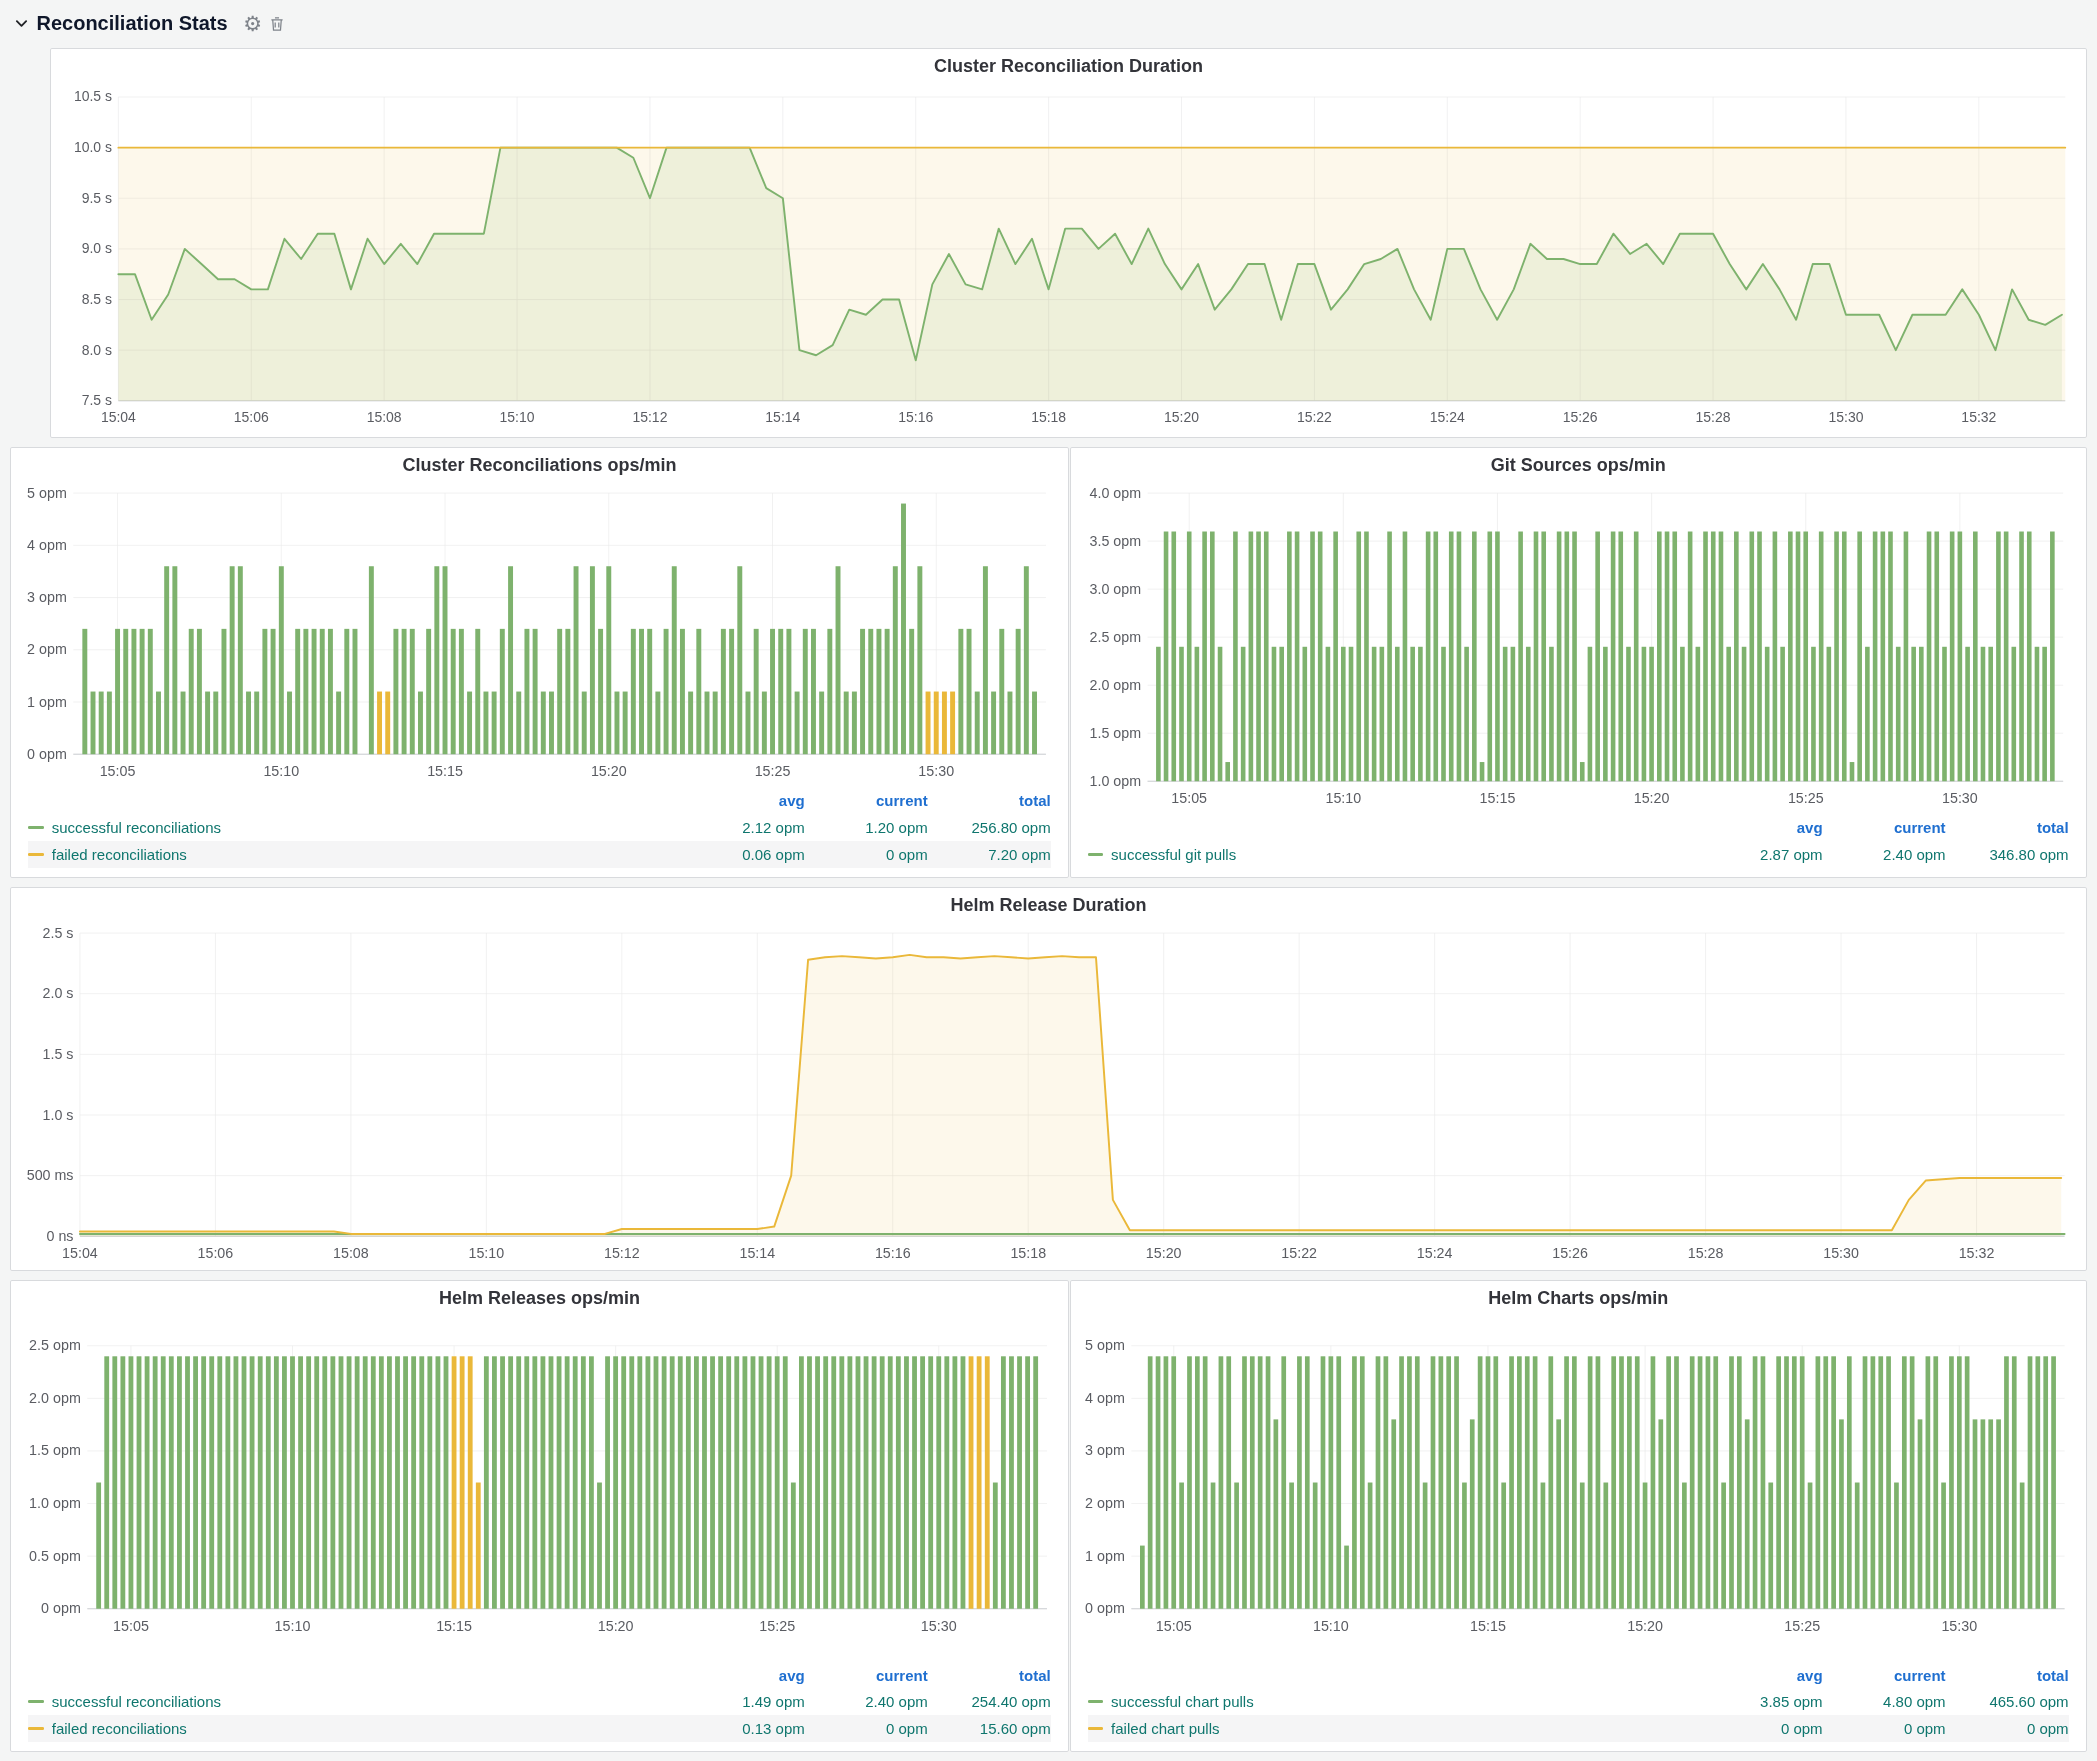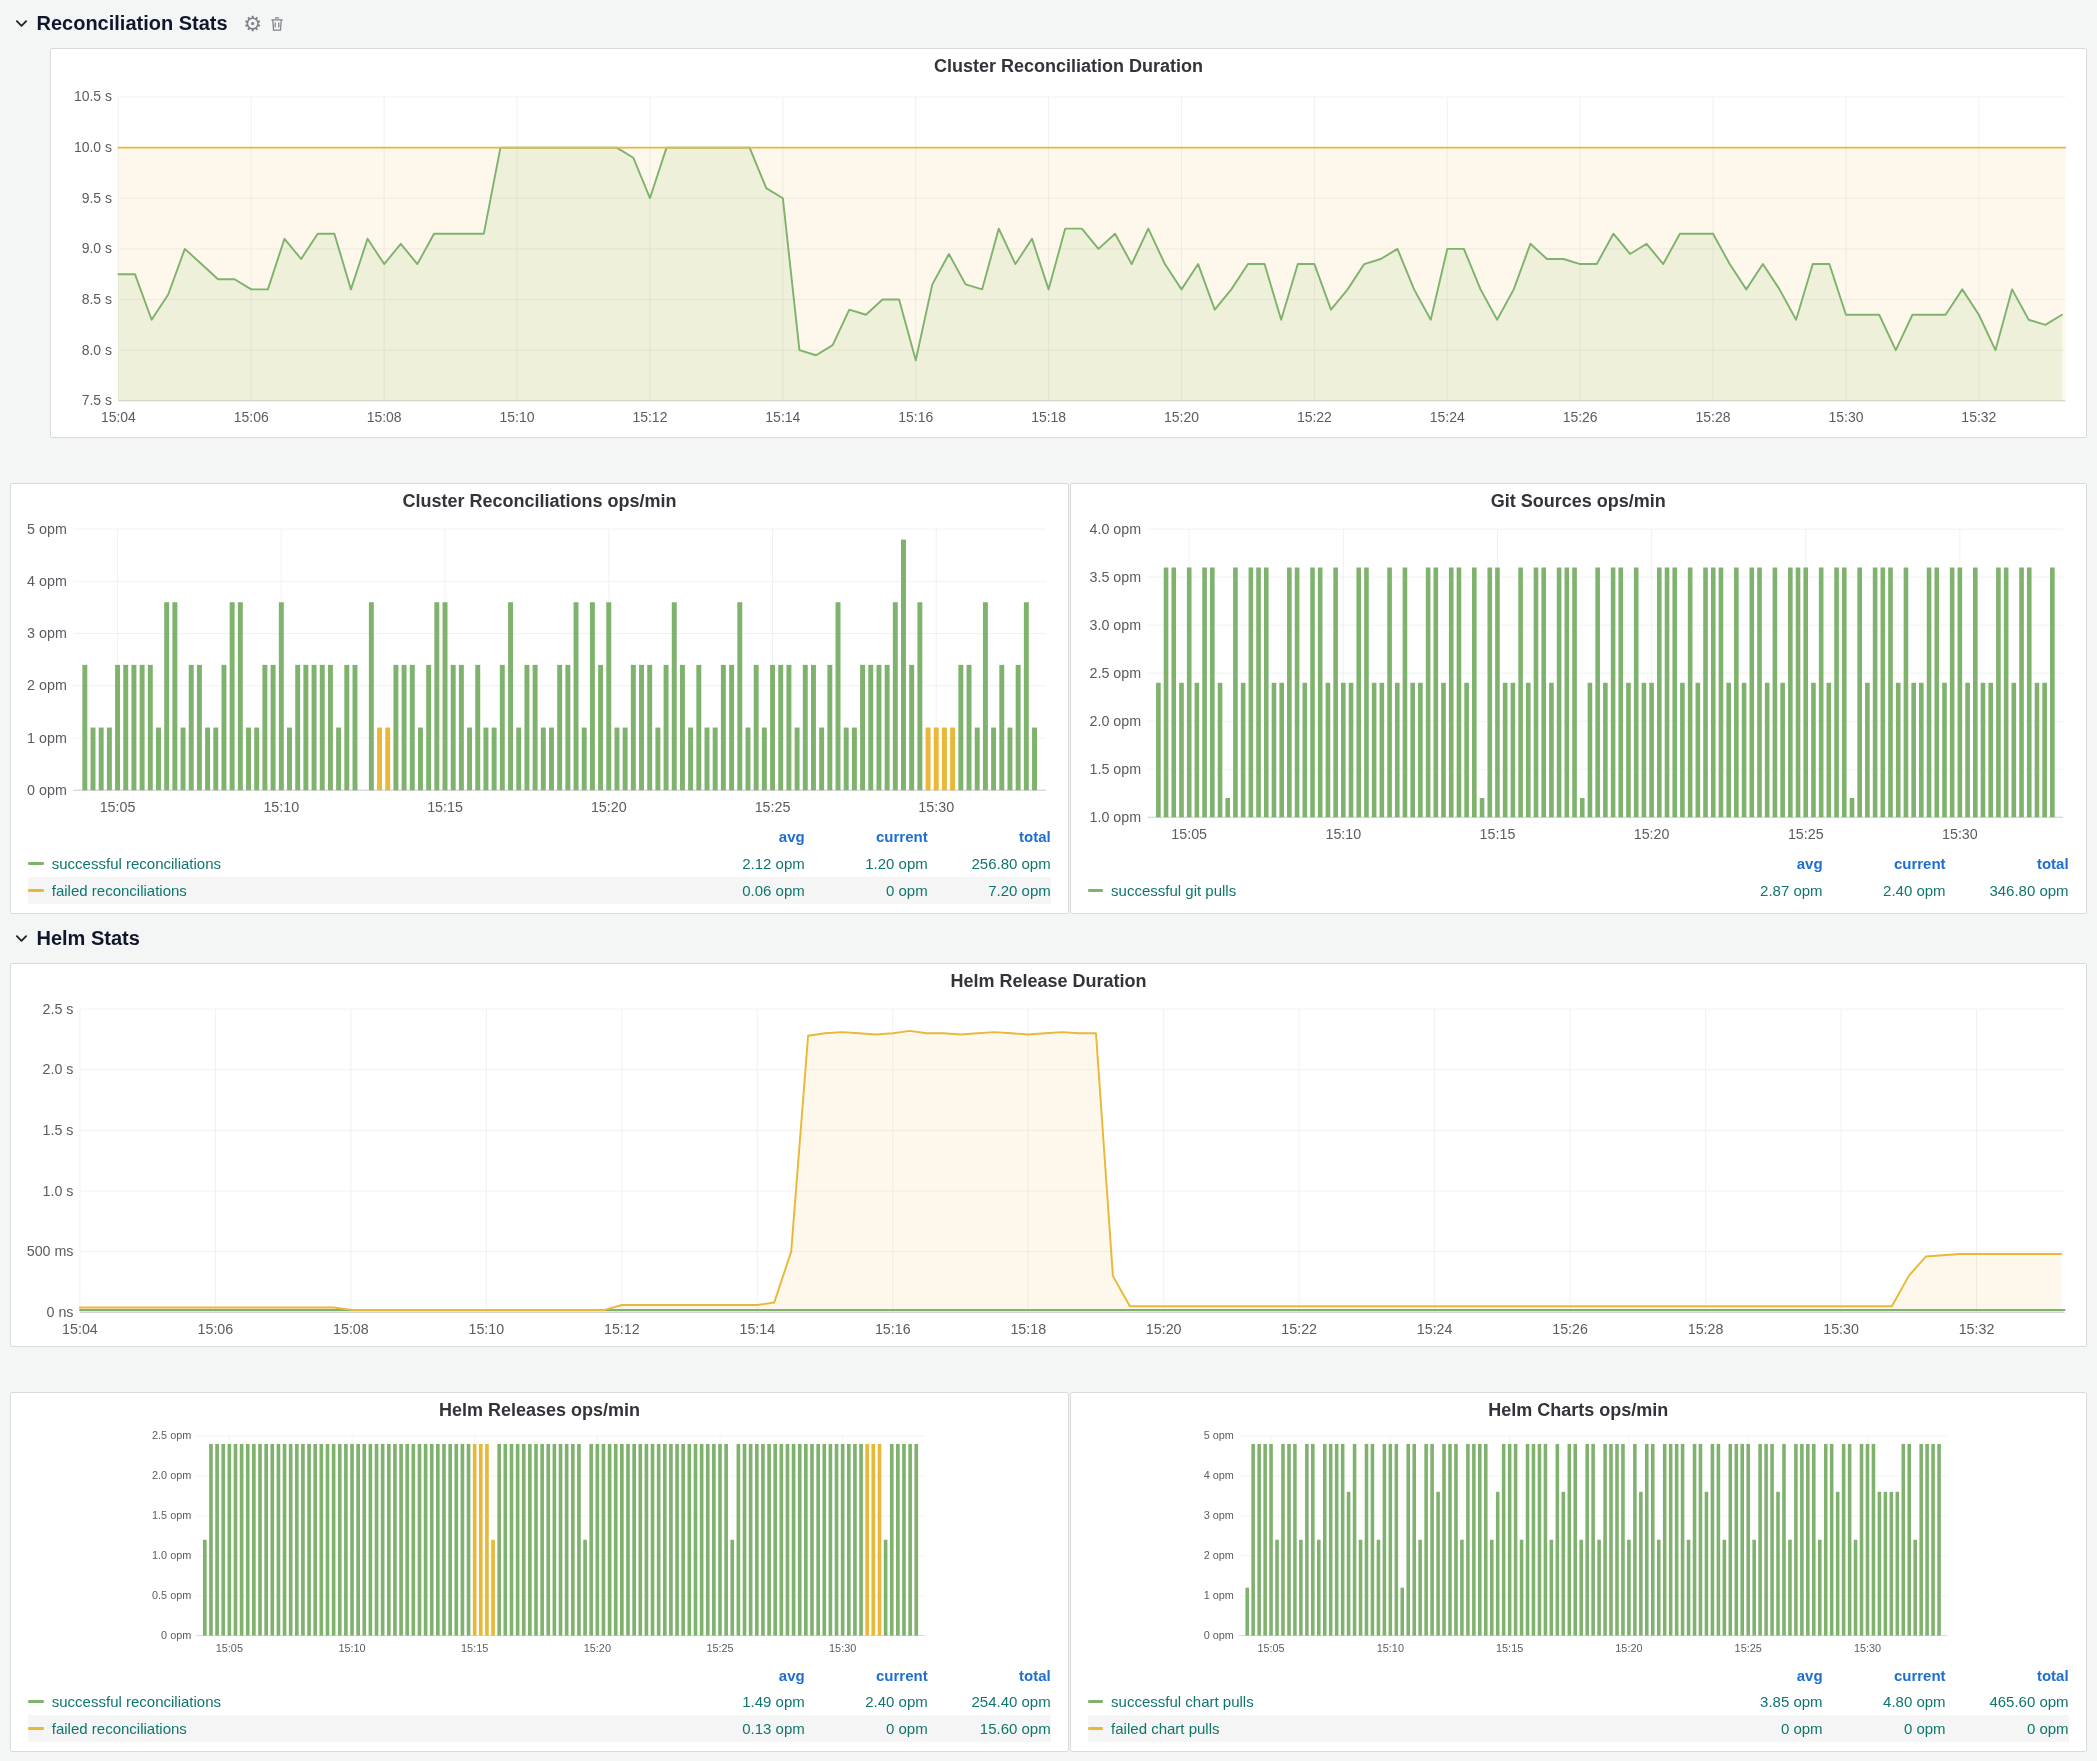--- a/index.html
+++ b/index.html
@@ -11,21 +11,21 @@
   .sec-icon { color:#7e838a; display:flex; align-items:center; }
   .gear-glyph { font-size:21px; color:#7e838a; line-height:1; }
 
   .panel { background:#fff; border:0.6px solid #d8dadd; border-radius:1.9px; display:flex; flex-direction:column; min-height:0; }
   .panel-title { height:36px; display:flex; align-items:center; justify-content:center; font-size:18px; font-weight:600; color:#33343a; flex:none; }
   .chart-wrap { flex:1; min-height:0; position:relative; margin:0 6.5px 3.9px 6.5px; }
   .chart-svg { position:absolute; inset:0; width:100%; height:100%; display:block; }
   svg text.tick { font-family:"Liberation Sans", sans-serif; font-size:22px; fill:#5a5c62; }
 
   .panel-duration { height:390px;margin-left:40px; }
-  .row { display:flex; gap:1px; min-height:0;margin-top:36px; }
+  .row { display:flex; gap:1px; min-height:0; }
   .row-ops1 { height:431px; }
   .panel-helm-duration { height:384px;justify-content:space-between; }
   .row-ops2 { flex:1; margin-bottom:9px; }
   .row .panel.left  { flex:51 1 0; }
   .row .panel.right { flex:49 1 0; }
 
   .legend { flex:none; padding:0 17px 9px 17px; }
   .legend-header { display:flex; height:26px; align-items:center; }
   .legend-header .l-col { color:#1f6fd0; font-weight:700; font-size:15px; }
   .legend-row { display:flex; height:27px; align-items:center; font-size:15px; color:#0f766e; }
@@ -450,28 +450,20 @@
               <span>successful git pulls</span>
             </span>
           <span class="l-col">2.87 opm</span>
           <span class="l-col">2.40 opm</span>
           <span class="l-col">346.80 opm</span>
         </div>
       </div>
     </div>
   </div>
 
-  <div class="section-header">
-    <span class="sec-icon">
-      <svg width="17" height="17" viewBox="0 0 22 22">
-          <path d="M5 8 l6 6 l6 -6" fill="none" stroke="#202226" stroke-width="2.4" stroke-linecap="round" stroke-linejoin="round"></path>
-        </svg>
-    </span>
-    <span class="section-title">Helm Stats</span>
-  </div>
 
   <div class="panel panel-helm-duration">
     <div class="panel-title">Helm Release Duration</div>
     <div class="chart-wrap">
       <svg class="chart-svg" viewBox="0 0 3180 528">
           <line x1="95" x2="95" y1="14" y2="482" stroke="#e9e9ea" stroke-width="1"></line>
           <text x="95" y="516" text-anchor="middle" class="tick">15:04</text>
           <line x1="304.0784982935154" x2="304.0784982935154" y1="14" y2="482" stroke="#e9e9ea" stroke-width="1"></line>
           <text x="304.0784982935154" y="516" text-anchor="middle" class="tick">15:06</text>
           <line x1="513.1569965870308" x2="513.1569965870308" y1="14" y2="482" stroke="#e9e9ea" stroke-width="1"></line>

